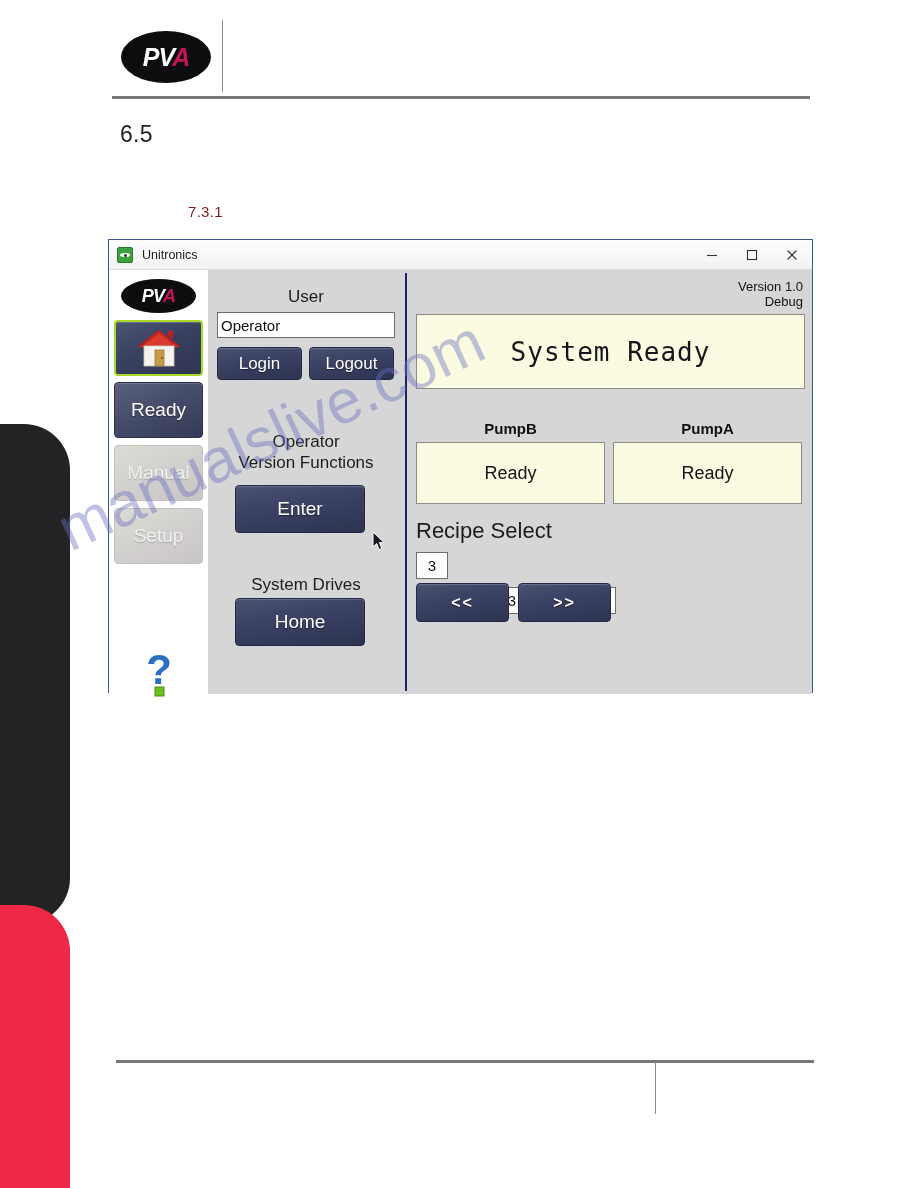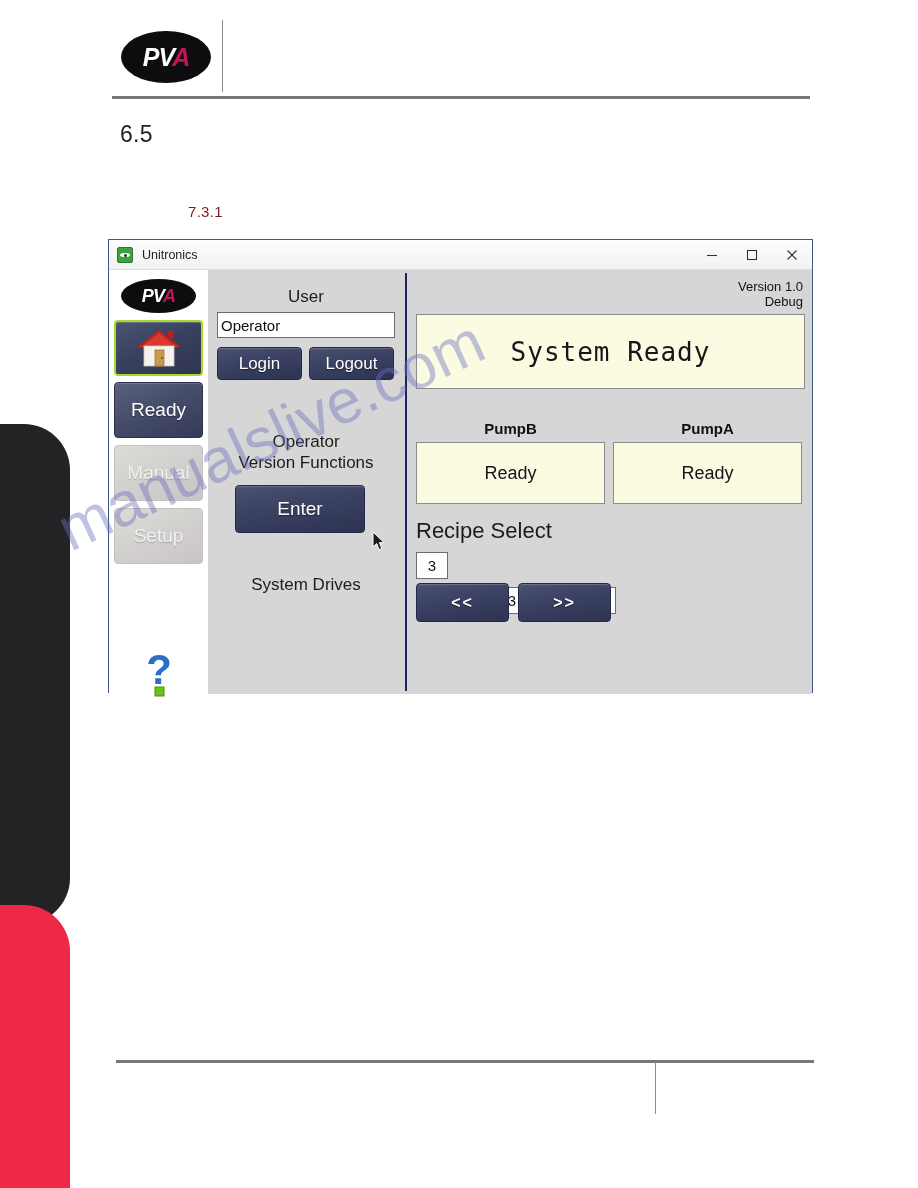--- a/index.html
+++ b/index.html
@@ -644,20 +644,23 @@
           <span>Logout</span>
         </div>
 
         <div class="field-label" id="omf-label-1">Operator</div>
         <div class="field-label" id="omf-label-2">Version Functions</div>
         <div class="blue-btn" id="enter-btn">
           <span>Enter</span>
         </div>
 
         <div class="field-label" id="drives-label">System Drives</div>
+        <div class="blue-btn" id="home-btn">
+          <span>Home</span>
+        </div>
       </div>
 
       <div id="right-column">
         <div id="version-block">
           <div>Version 1.0</div>
           <div>Debug</div>
         </div>
 
         <div class="cream-box" id="system-status-box">
           <span id="system-status-text">System Ready</span>

